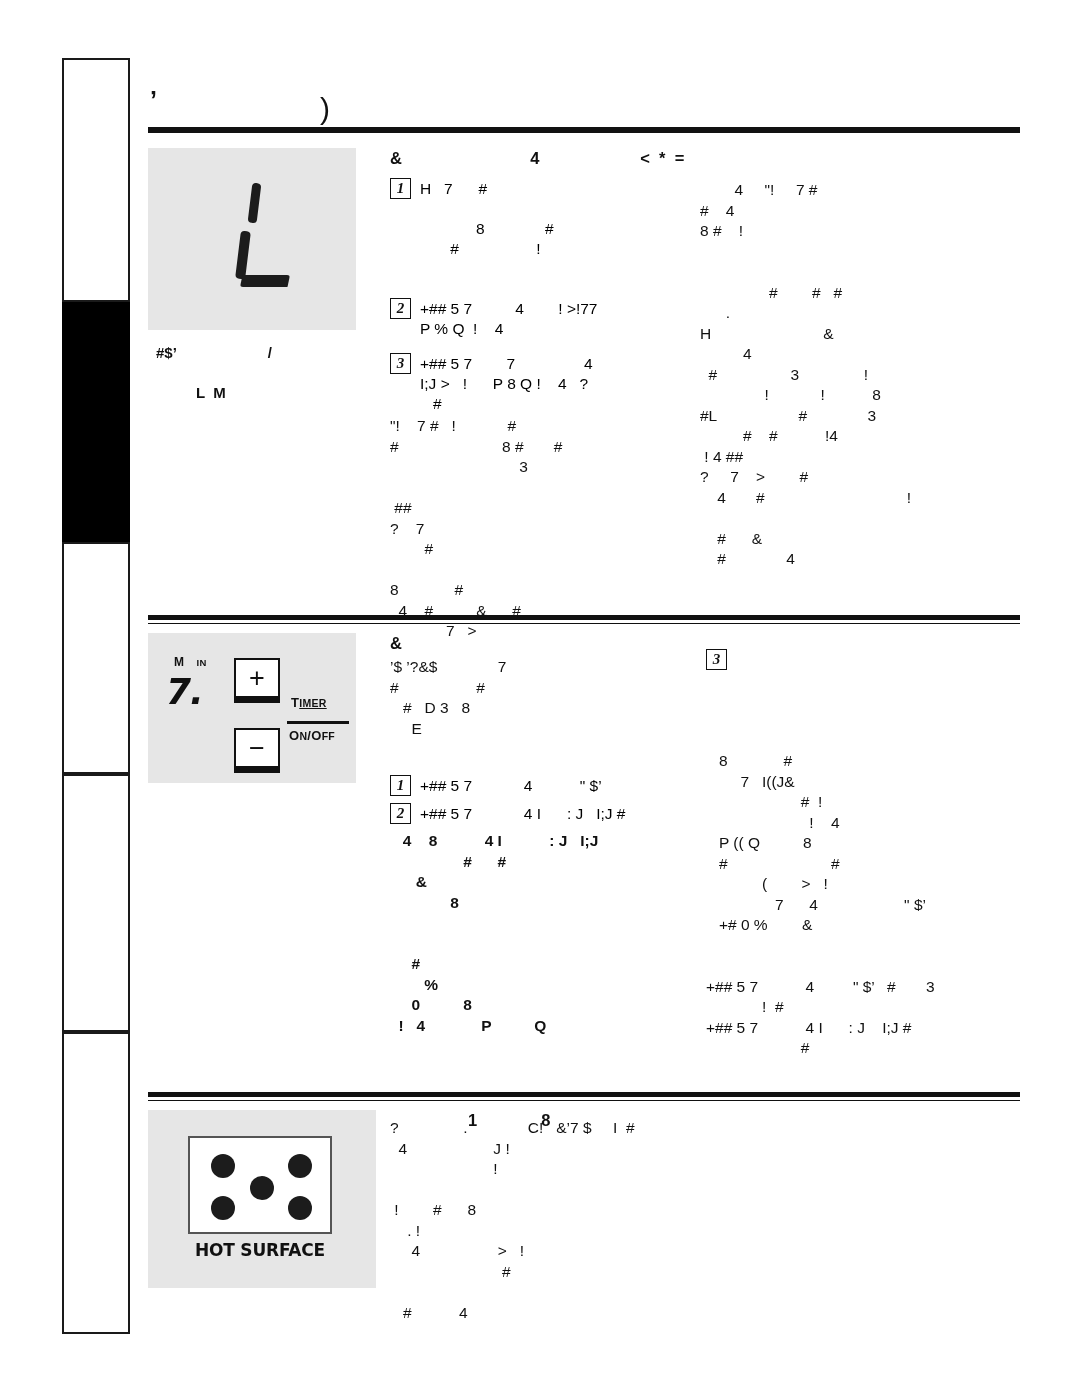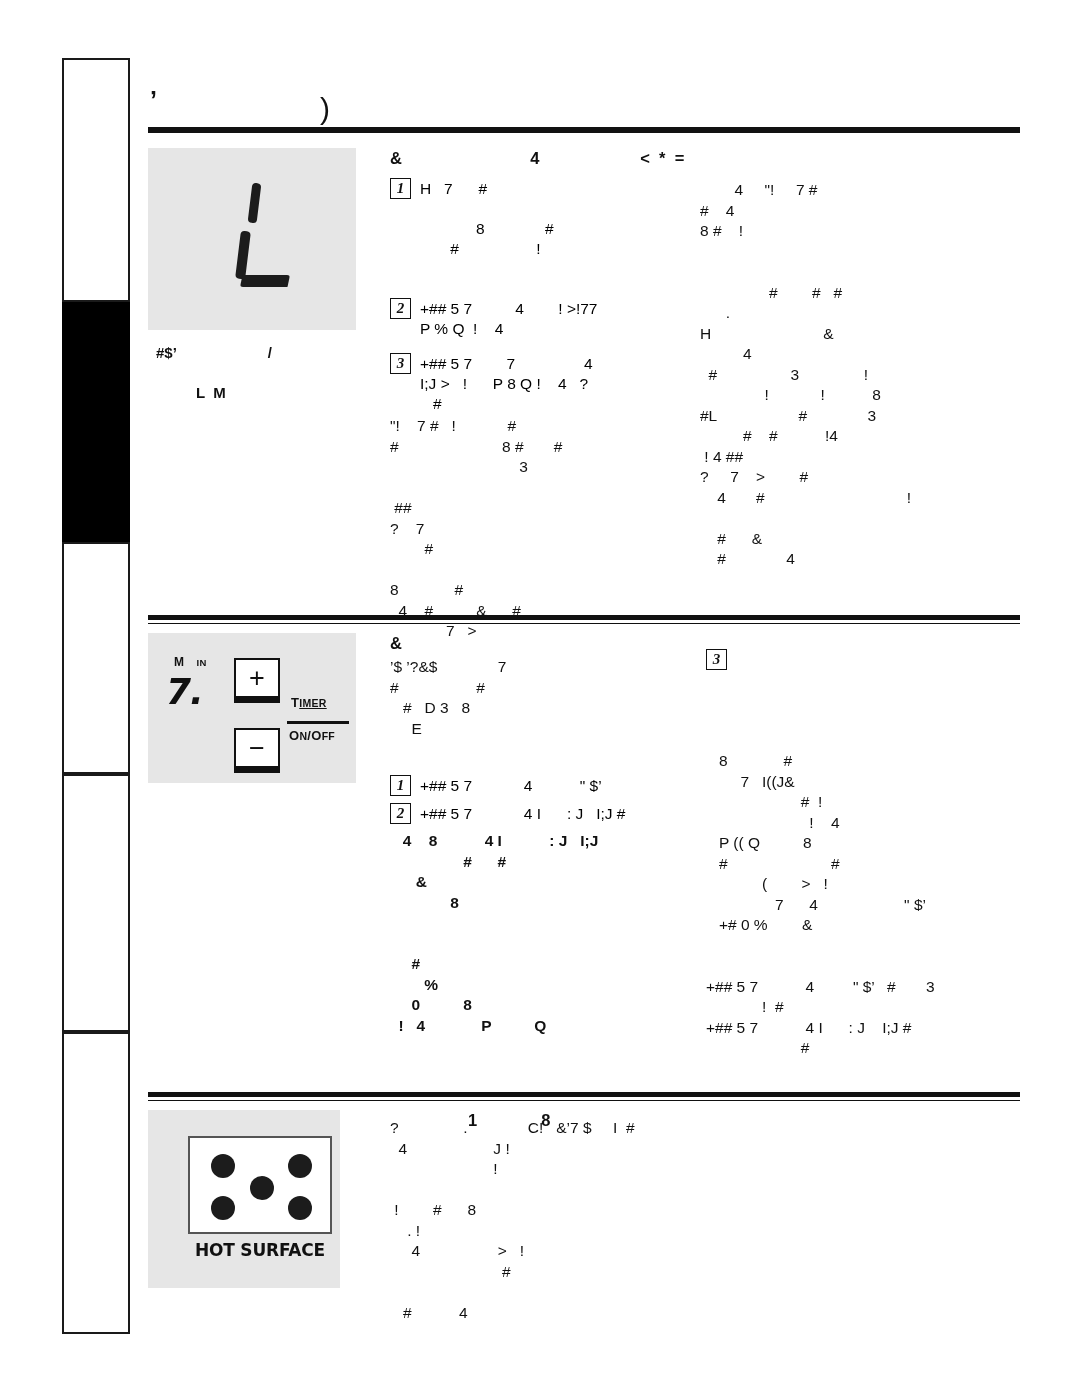--- a/index.html
+++ b/index.html
@@ -410,21 +410,21 @@
 +## 5 7           4         " $’   #       3
              !  #
 +## 5 7           4 I      : J    I;J #
                       #</div>
 </div>
 
 <div class="rule double" style="top:1092px;"></div>
 
 <div class="section" style="top:1110px;">
 
-  <div class="art-panel" style="left:0px; top:0px; width:192px; height:178px;text-decoration:underline;">
+  <div class="art-panel" style="left:0px; top:0px; width:228px; height:178px;text-decoration:underline;">
     <div class="hs-box">
       <div class="hs-dot tl"></div>
       <div class="hs-dot tr"></div>
       <div class="hs-dot c"></div>
       <div class="hs-dot bl"></div>
       <div class="hs-dot br"></div>
     </div>
     <div class="hs-caption">HOT SURFACE</div>
   </div>
 

